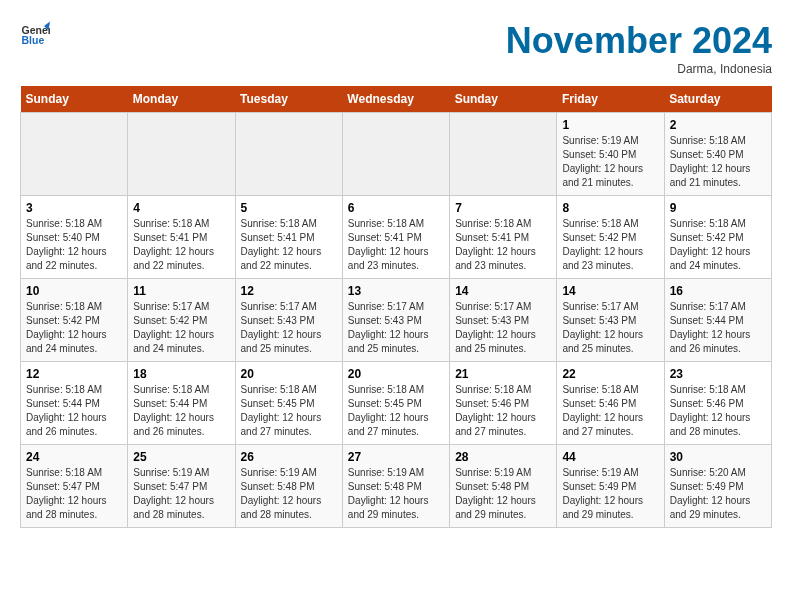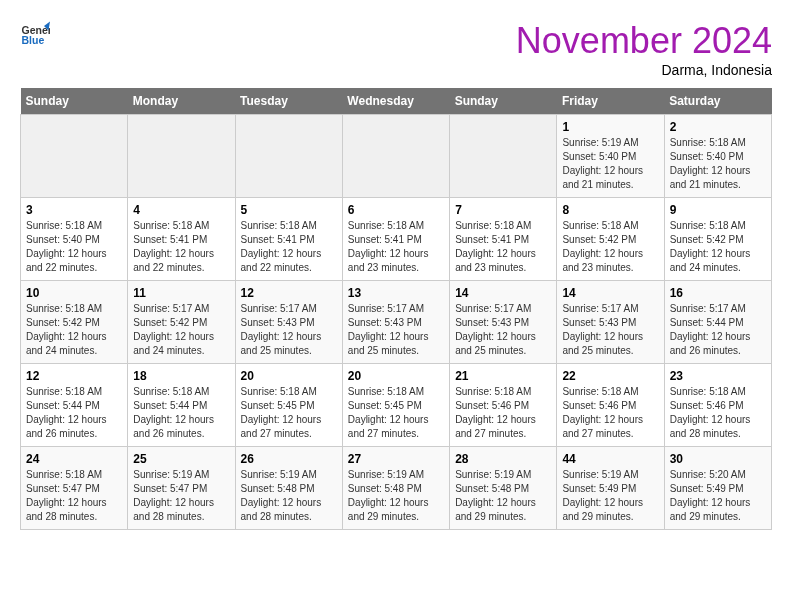--- a/index.html
+++ b/index.html
@@ -23,34 +23,34 @@
     }
     .logo-icon {
       width: 30px;
       height: 30px;
     }
     .title-block {
       text-align: right;
     }
     .month-title {
       font-size: 36px;
-      font-weight: normal;
-      color: #a21caf;
+      font-weight: bold;
+      color: #0369a1;
     }
     .subtitle {
-      font-size: 14px;
-      color: #000000;
+      font-size: 12px;
+      color: #404040;
     }
     table {
       width: 100%;
       border-collapse: collapse;
       font-size: 11px;
     }
     thead tr th {
-      background-color: #737373;
+      background-color: #c2410c;
       color: white;
       padding: 6px 5px;
       text-align: left;
       font-weight: bold;
       font-size: 12px;
     }
     tbody tr td {
       border: 1px solid #ccc;
       vertical-align: top;
       padding: 5px 5px;

